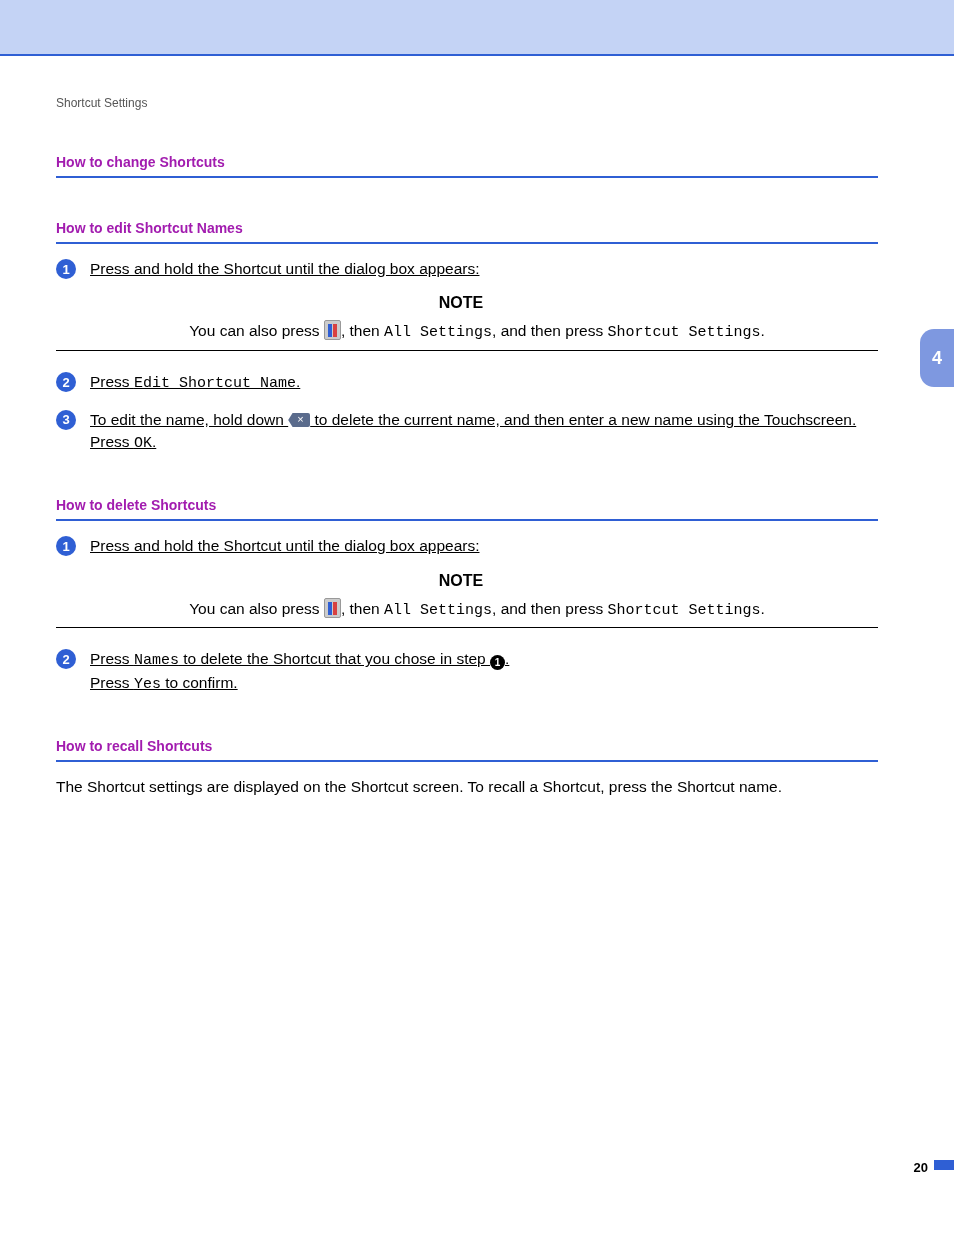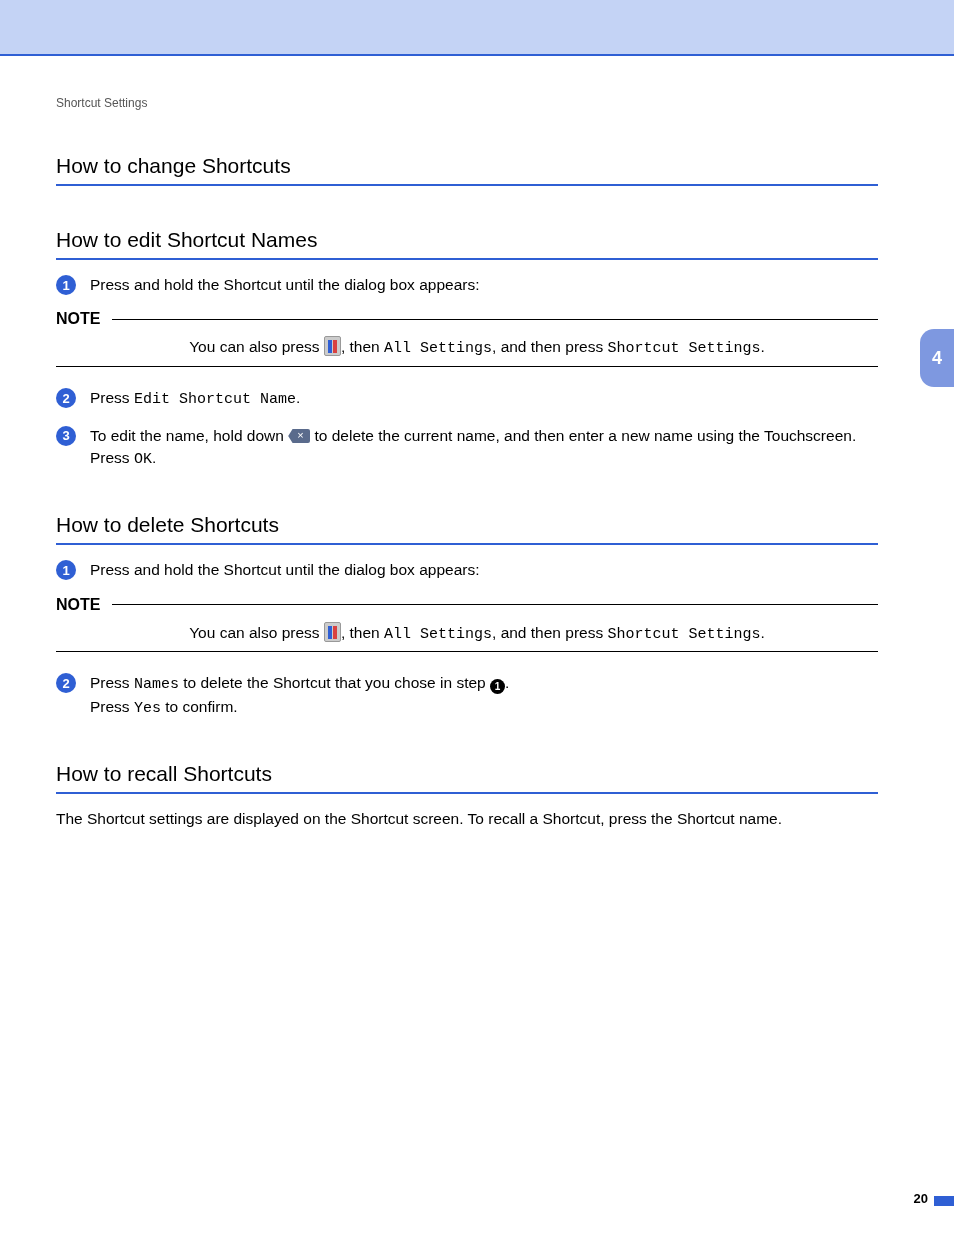--- a/index.html
+++ b/index.html
@@ -19,23 +19,23 @@
     .page {
       padding: 40px 76px 40px 56px;
       position: relative;
     }
     .breadcrumb {
       font-size: 12px;
       color: #555;
       margin-bottom: 44px;
     }
     .section-heading {
-      font-size: 21px;
-      font-weight: normal;
-      color: #000000;
+      font-size: 14px;
+      font-weight: bold;
+      color: #a21caf;
       margin-bottom: 6px;
     }
     .heading-rule {
       height: 2px;
       background: #2f5fd4;
       margin-bottom: 14px;
     }
     .body-text {
       font-size: 15.5px;
       line-height: 1.45;
@@ -63,25 +63,27 @@
       align-items: center;
       justify-content: center;
       flex: 0 0 20px;
       margin-right: 14px;
       margin-top: 1px;
     }
     .step-text {
       font-size: 15.5px;
       line-height: 1.45;
       flex: 1;
+      text-decoration: underline;
     }
     .note-head-row {
       display: flex;
       align-items: center;
       margin: 10px 0 8px 0;
+      flex-direction: column;
     }
     .note-label {
       font-size: 16px;
       font-weight: bold;
       margin-right: 12px;
     }
     .note-line {
       flex: 1;
       height: 1px;
       background: #000;
@@ -164,23 +166,23 @@
       border-radius: 14px 0 0 14px;
       display: flex;
       align-items: center;
       justify-content: center;
       font-size: 18px;
       font-weight: bold;
     }
     .page-number-wrap {
       position: absolute;
       right: 0;
-      bottom: 29px;
-      display: flex;
-      align-items: flex-end;
+      bottom: 40px;
+      display: flex;
+      align-items: flex-start;
     }
     .page-number {
       font-size: 13px;
       font-weight: bold;
       margin-right: 6px;
     }
     .page-number-bar {
       width: 20px;
       height: 10px;
       background: #2f5fd4;

